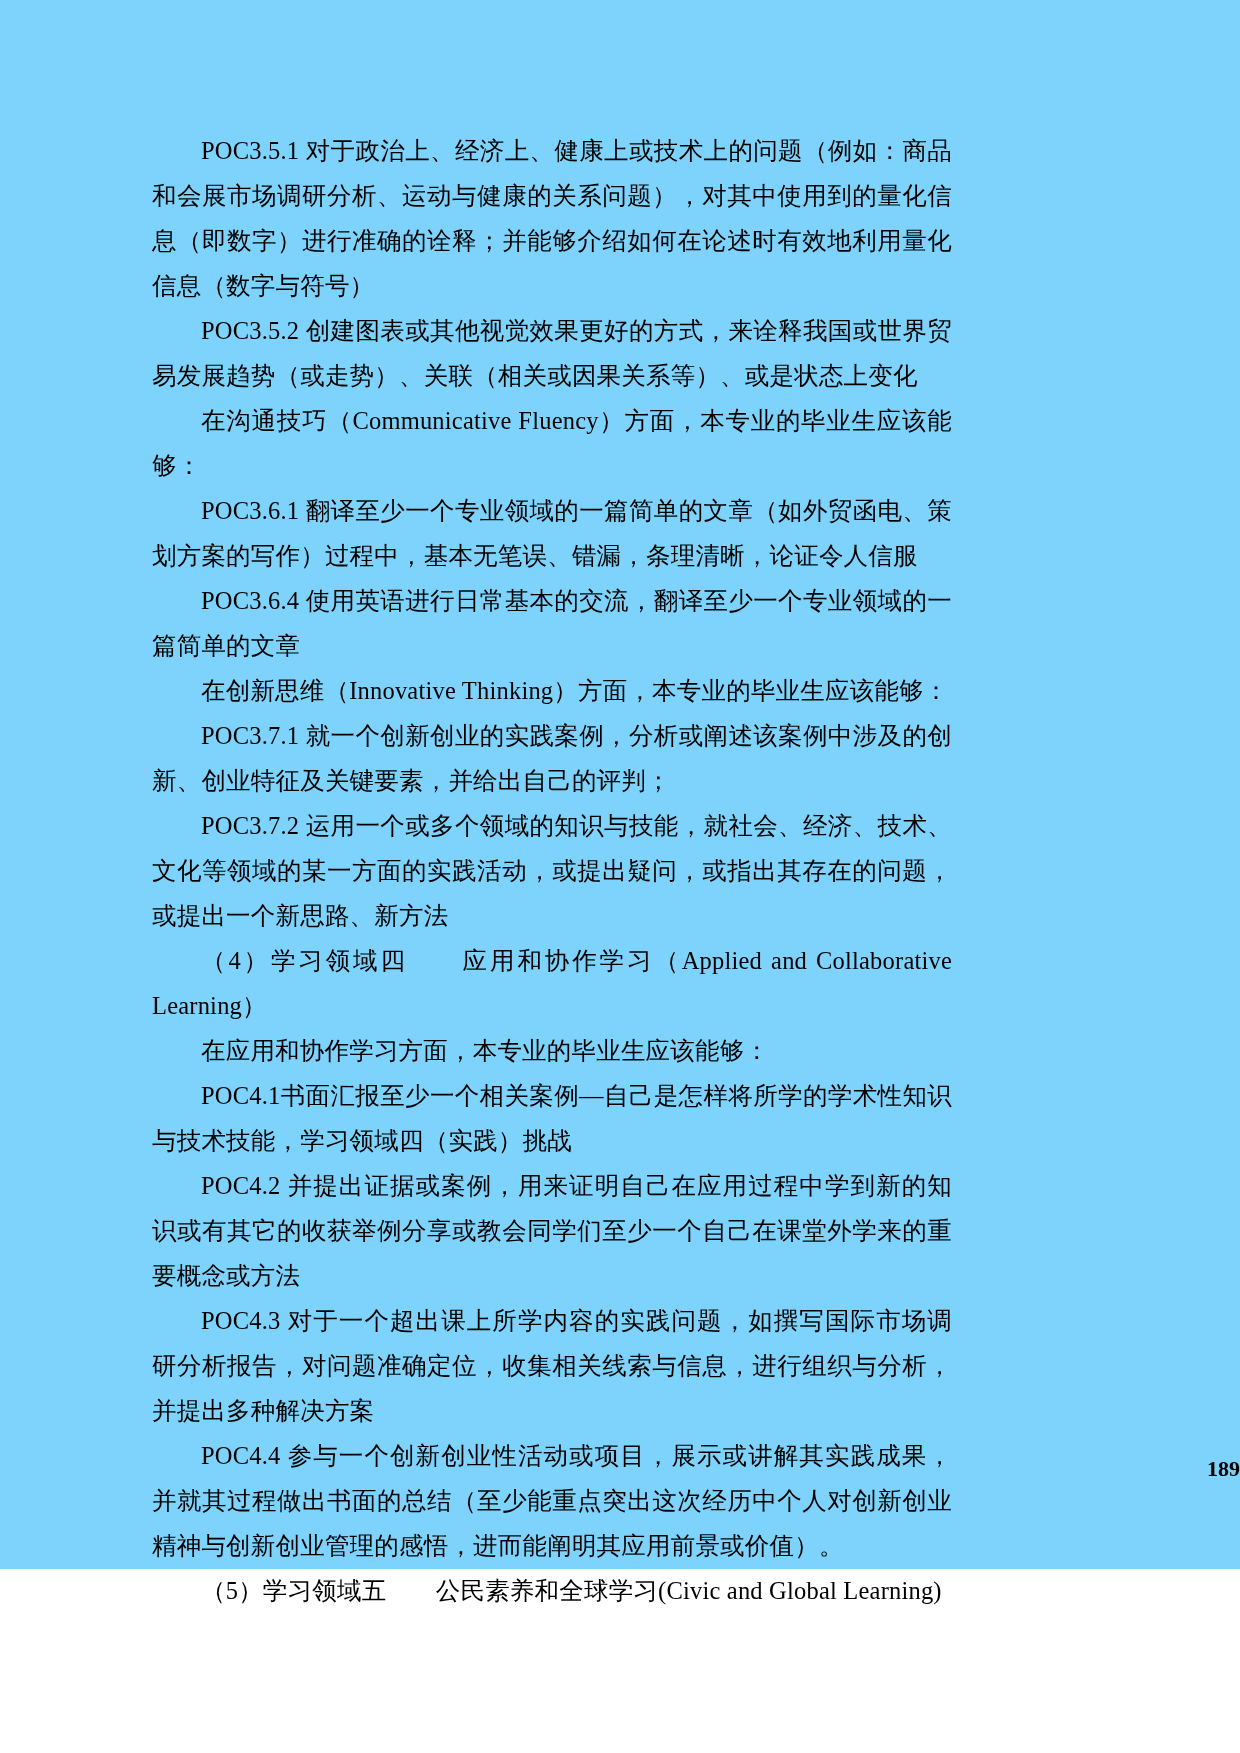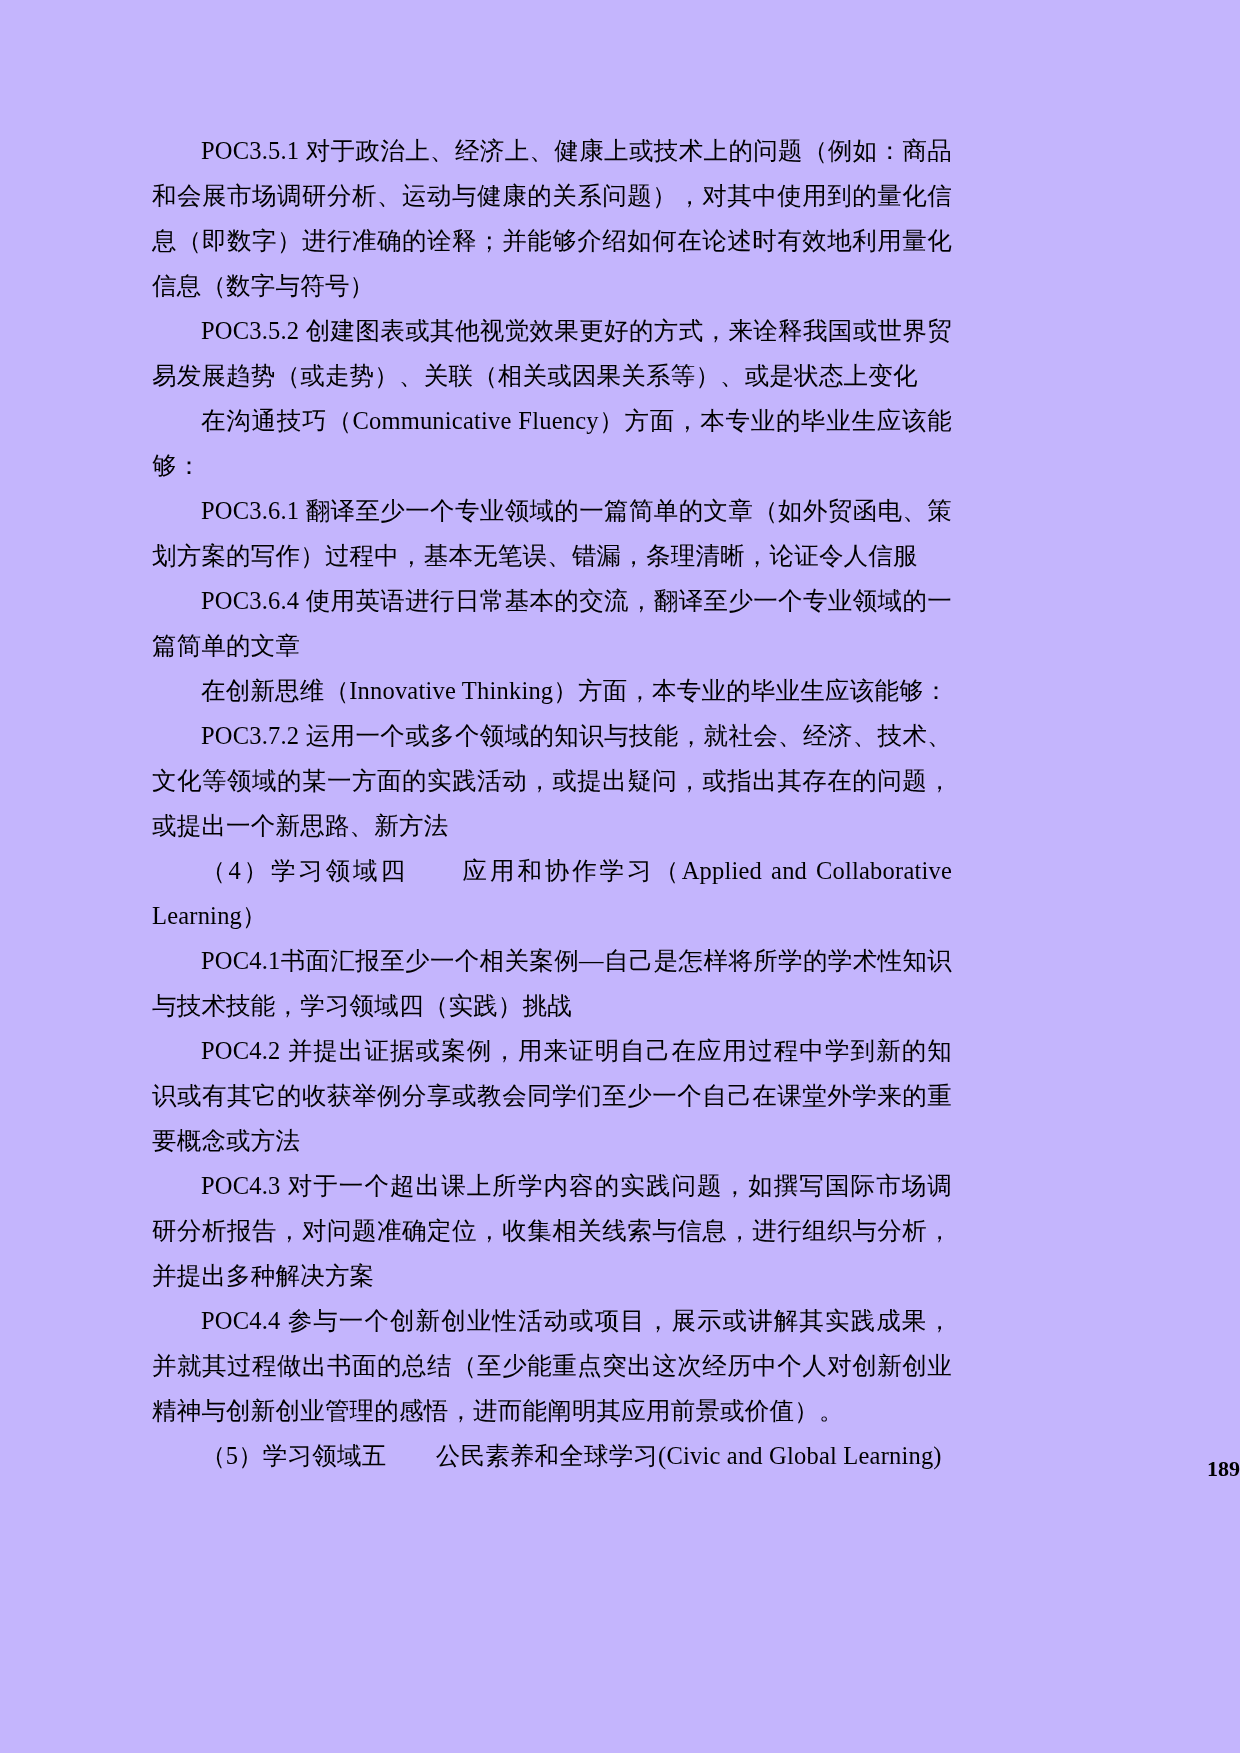--- a/index.html
+++ b/index.html
@@ -13,22 +13,22 @@
     font-family: "Liberation Serif", "DejaVu Serif", serif;
     color: #000000;
     position: relative;
     overflow: hidden;
   }
   .page {
     position: absolute;
     left: 0;
     top: 0;
     width: 1240px;
-    height: 1753px;
-    background: #c4b5fd;
+    height: 1569px;
+    background: #7dd3fc;
   }
   .content {
     position: absolute;
     left: 152px;
     top: 128px;
     width: 800px;
   }
   p.para {
     margin: 0 0 0 0;
     font-size: 24.5px;
@@ -55,22 +55,24 @@
 <body>
 
 <div class="page">
   <div class="content">
     <p class="para">POC3.5.1 对于政治上、经济上、健康上或技术上的问题（例如：商品和会展市场调研分析、运动与健康的关系问题），对其中使用到的量化信息（即数字）进行准确的诠释；并能够介绍如何在论述时有效地利用量化信息（数字与符号）</p>
     <p class="para">POC3.5.2 创建图表或其他视觉效果更好的方式，来诠释我国或世界贸易发展趋势（或走势）、关联（相关或因果关系等）、或是状态上变化</p>
     <p class="para">在沟通技巧（Communicative Fluency）方面，本专业的毕业生应该能够：</p>
     <p class="para">POC3.6.1 翻译至少一个专业领域的一篇简单的文章（如外贸函电、策划方案的写作）过程中，基本无笔误、错漏，条理清晰，论证令人信服</p>
     <p class="para">POC3.6.4 使用英语进行日常基本的交流，翻译至少一个专业领域的一篇简单的文章</p>
     <p class="para">在创新思维（Innovative Thinking）方面，本专业的毕业生应该能够：</p>
+    <p class="para">POC3.7.1 就一个创新创业的实践案例，分析或阐述该案例中涉及的创新、创业特征及关键要素，并给出自己的评判；</p>
     <p class="para">POC3.7.2 运用一个或多个领域的知识与技能，就社会、经济、技术、文化等领域的某一方面的实践活动，或提出疑问，或指出其存在的问题，或提出一个新思路、新方法</p>
     <p class="para">（4）学习领域四　　应用和协作学习（Applied and Collaborative Learning）</p>
+    <p class="para">在应用和协作学习方面，本专业的毕业生应该能够：</p>
     <p class="para">POC4.1书面汇报至少一个相关案例—自己是怎样将所学的学术性知识与技术技能，学习领域四（实践）挑战</p>
     <p class="para">POC4.2 并提出证据或案例，用来证明自己在应用过程中学到新的知识或有其它的收获举例分享或教会同学们至少一个自己在课堂外学来的重要概念或方法</p>
     <p class="para">POC4.3 对于一个超出课上所学内容的实践问题，如撰写国际市场调研分析报告，对问题准确定位，收集相关线索与信息，进行组织与分析，并提出多种解决方案</p>
     <p class="para">POC4.4 参与一个创新创业性活动或项目，展示或讲解其实践成果，并就其过程做出书面的总结（至少能重点突出这次经历中个人对创新创业精神与创新创业管理的感悟，进而能阐明其应用前景或价值）。</p>
     <p class="para">（5）学习领域五　　公民素养和全球学习(Civic and Global Learning)</p>
   </div>
   <div class="pagenum">189</div>
 </div>
 
 </body></html>

